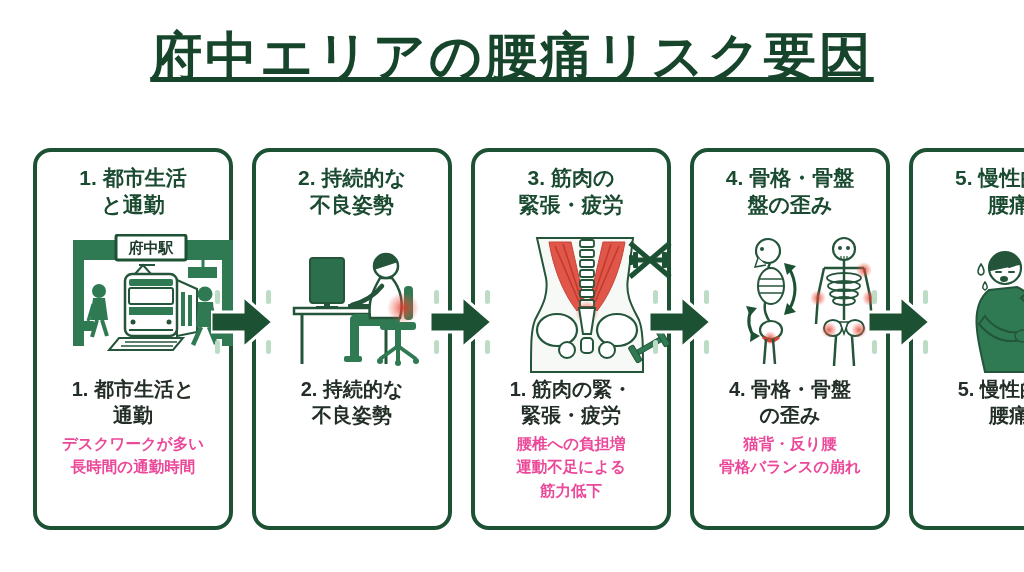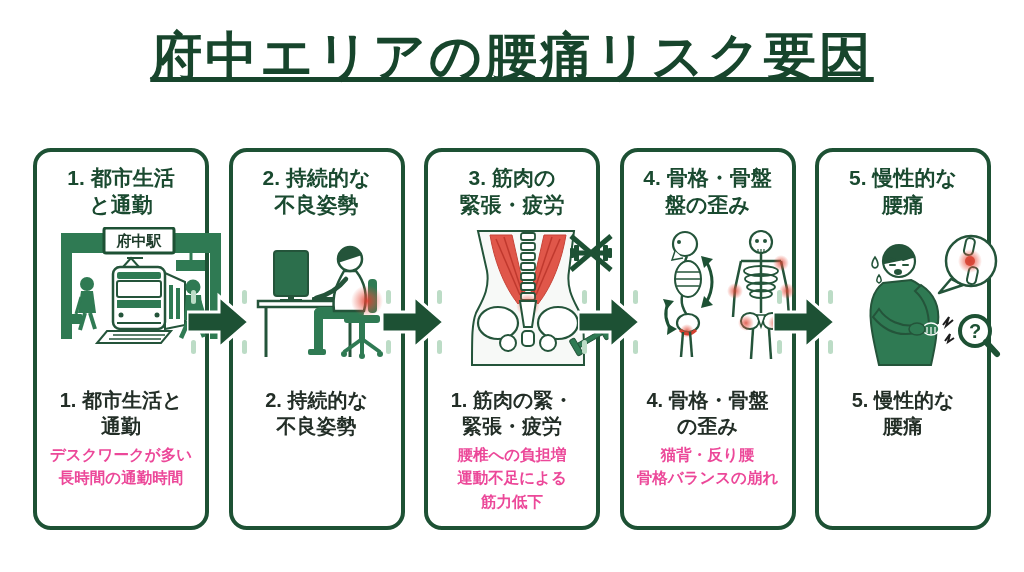--- a/index.html
+++ b/index.html
@@ -3,29 +3,29 @@
 <meta charset="utf-8">
 <style>
   html,body{margin:0;padding:0;background:#ffffff;}
   body{width:1024px;height:572px;overflow:hidden;
        font-family:"Liberation Sans","DejaVu Sans",sans-serif;}
   .page{position:relative;width:1024px;height:572px;background:#ffffff;}
   .title{position:absolute;top:22px;left:0;width:100%;margin:0;text-align:center;
          font-size:52px;font-weight:800;color:#17452c;letter-spacing:3px;text-decoration:underline;}
   .flow{position:absolute;top:148px;left:33px;width:958px;display:flex;
         justify-content:space-between;align-items:flex-start;}
-  .step{flex:0 0 auto;width:176px;height:382px;box-sizing:border-box;background:#ffffff;
+  .step{flex:0 0 auto;width:200px;height:382px;box-sizing:border-box;background:#ffffff;
         border:4px solid #1d5134;border-radius:18px;display:flex;flex-direction:column;
         align-items:center;padding:12px 4px 8px;}
   .step-header{font-size:21px;font-weight:800;color:#1a4a30;text-align:center;
                line-height:1.3;white-space:pre-line;min-height:56px;}
-  .illus{width:168px;height:140px;margin-top:7px;display:flex;justify-content:center;
+  .illus{width:168px;height:140px;margin-top:14px;display:flex;justify-content:center;
          align-items:center;padding-left:39px;}
   .step-subtitle{font-size:20px;font-weight:800;color:#232e27;text-align:center;
-                 line-height:1.3;white-space:pre-line;margin-top:20px;min-height:52px;}
+                 line-height:1.3;white-space:pre-line;margin-top:2px;min-height:52px;}
   .step-desc{font-size:15.5px;font-weight:600;color:#ec4899;text-align:center;
              line-height:1.5;white-space:pre-line;margin-top:4px;}
   .arrowbox{position:relative;flex:0 0 auto;width:19px;height:382px;}
   .arrow-svg{position:absolute;top:142px;left:50%;transform:translateX(-50%);z-index:3;}
   svg text{font-family:"Liberation Sans","DejaVu Sans",sans-serif;}
 </style>
 </head>
 <body>
 
 <div class="page">

